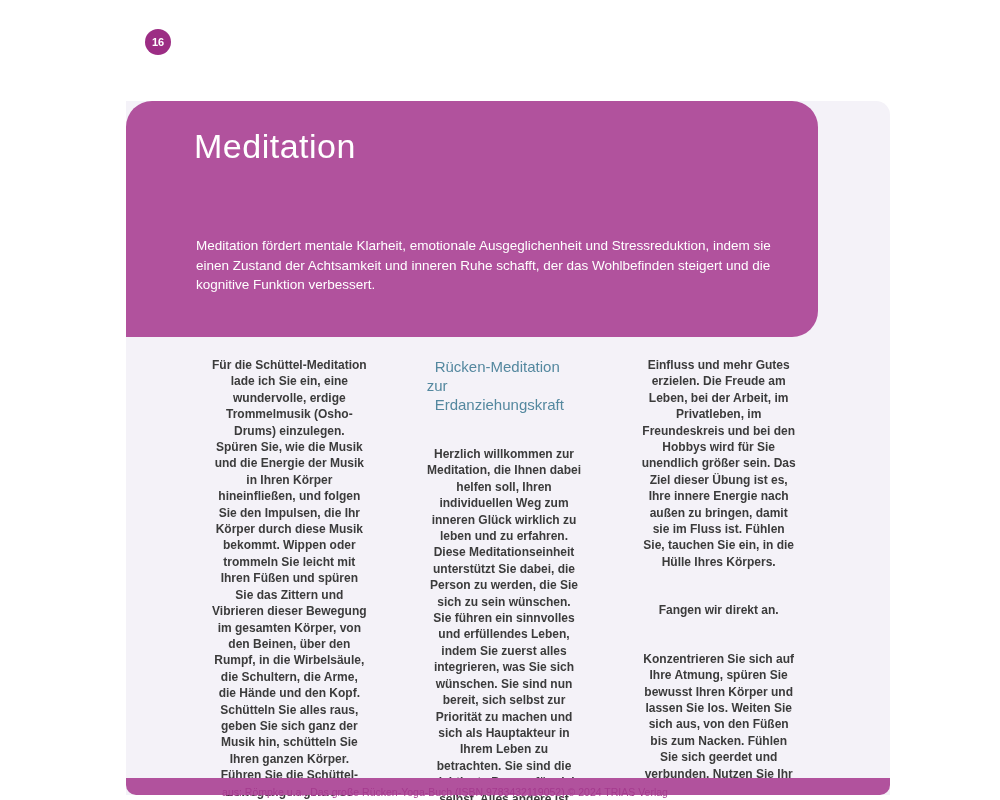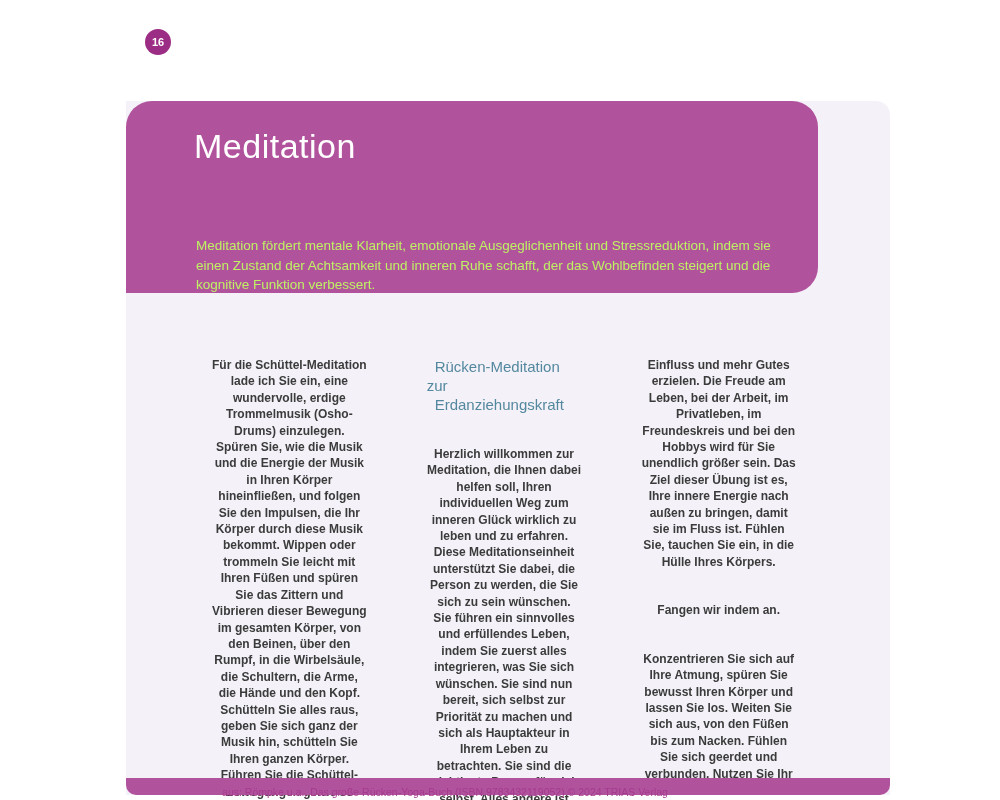--- a/index.html
+++ b/index.html
@@ -28,33 +28,33 @@
     display:flex;align-items:center;justify-content:center;
   }
 
   .panel{
     position:absolute;left:118px;top:93px;width:764px;height:694px;
     background:var(--panel-bg);
     border-radius:0 14px 0 0;
   }
 
   .chapter-header{
-    position:absolute;left:0;top:0;width:692px;height:192px;
+    position:absolute;left:0;top:0;width:692px;height:236px;
     background:var(--accent);
     border-radius:26px 26px 26px 0;
     color:#ffffff;
   }
   .chapter-title{
     position:absolute;left:60px;top:18px;
     font-size:34px;font-weight:400;letter-spacing:0.5px;
     color:#ffffff;
   }
   .chapter-intro{
     position:absolute;left:62px;top:127px;width:592px;
-    font-size:13.5px;line-height:19.5px;color:#bef264;
+    font-size:13.5px;line-height:19.5px;color:#ffffff;
   }
 
   .columns{
     position:absolute;left:62px;top:232px;width:632px;
     display:grid;grid-template-columns:repeat(3,1fr);column-gap:28px;
   }
   .col h2{
     color:var(--heading);
     font-size:15px;font-weight:400;line-height:19px;
     margin-bottom:16px;
@@ -102,21 +102,21 @@
         <p>Für die Schüttel-Meditation lade ich Sie ein, eine wundervolle, erdige Trommelmusik (Osho-Drums) einzulegen. Spüren Sie, wie die Musik und die Energie der Musik in Ihren Körper hineinfließen, und folgen Sie den Impulsen, die Ihr Körper durch diese Musik bekommt. Wippen oder trommeln Sie leicht mit Ihren Füßen und spüren Sie das Zittern und Vibrieren dieser Bewegung im gesamten Körper, von den Beinen, über den Rumpf, in die Wirbelsäule, die Schultern, die Arme, die Hände und den Kopf. Schütteln Sie alles raus, geben Sie sich ganz der Musik hin, schütteln Sie Ihren ganzen Körper. Führen Sie die Schüttel-Bewegungen gerne so lange aus, wie es sich für Sie gut anfühlt.</p>
       </div>
 
       <div class="col">
         <h2><span>Rücken-Meditation zur</span><br><span>Erdanziehungskraft</span></h2>
         <p>Herzlich willkommen zur Meditation, die Ihnen dabei helfen soll, Ihren individuellen Weg zum inneren Glück wirklich zu leben und zu erfahren. Diese Meditationseinheit unterstützt Sie dabei, die Person zu werden, die Sie sich zu sein wünschen. Sie führen ein sinnvolles und erfüllendes Leben, indem Sie zuerst alles integrieren, was Sie sich wünschen. Sie sind nun bereit, sich selbst zur Priorität zu machen und sich als Hauptakteur in Ihrem Leben zu betrachten. Sie sind die wichtigste Person für sich selbst. Alles andere ist jetzt gleichgültig. Sie spüren regelrecht, wohin Ihre persönliche Energie fließen möchte. Ihr Weg führt Sie dazu, dass Sie viel mehr Gutes für die Welt und Ihre Mitmenschen bewirken können. In Ihrer Kraft werden Sie mehr Reichweite, mehr</p>
       </div>
 
       <div class="col no-heading">
         <p>Einfluss und mehr Gutes erzielen. Die Freude am Leben, bei der Arbeit, im Privatleben, im Freundeskreis und bei den Hobbys wird für Sie unendlich größer sein. Das Ziel dieser Übung ist es, Ihre innere Energie nach außen zu bringen, damit sie im Fluss ist. Fühlen Sie, tauchen Sie ein, in die Hülle Ihres Körpers.</p>
-        <p>Fangen wir indem an.</p>
+        <p>Fangen wir direkt an.</p>
         <p>Konzentrieren Sie sich auf Ihre Atmung, spüren Sie bewusst Ihren Körper und lassen Sie los. Weiten Sie sich aus, von den Füßen bis zum Nacken. Fühlen Sie sich geerdet und verbunden. Nutzen Sie Ihr inneres Mantra: »Ich bin.« Atmen Sie tief ein und spüren Sie die Lebendigkeit in jeder Zelle. Im Stehen fühlen Sie die Verbindung zum Boden, im Sitzen oder Liegen lassen Sie sich von der Erdanziehungskraft tragen. Fokus-</p>
       </div>
 
     </div>
 
     <div class="bottom-bar"></div>
 
   </div>
 
   <div class="credit-line">aus: Römpke u.a., Das große Rücken-Yoga-Buch (ISBN 9783432119052) © 2024 TRIAS Verlag</div>

